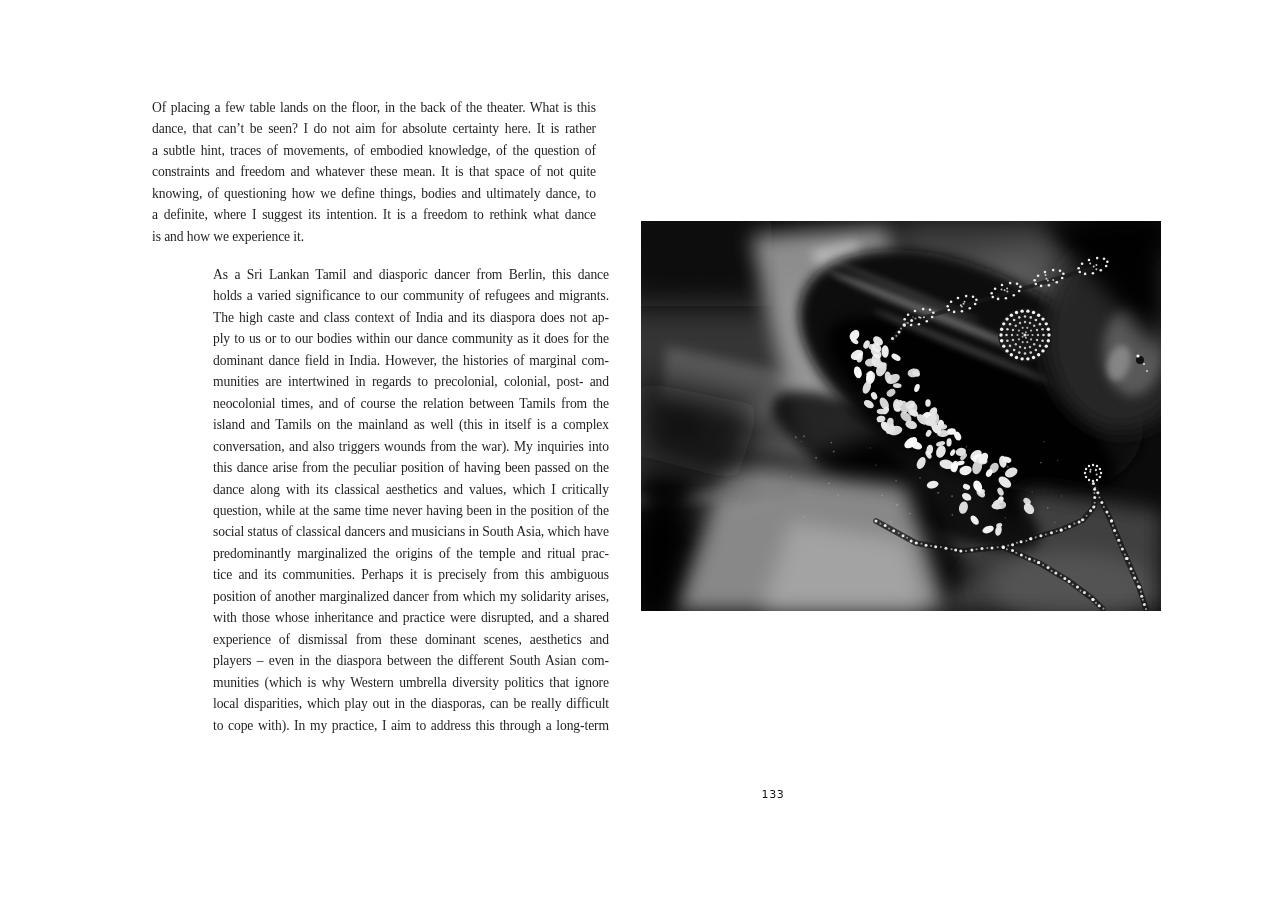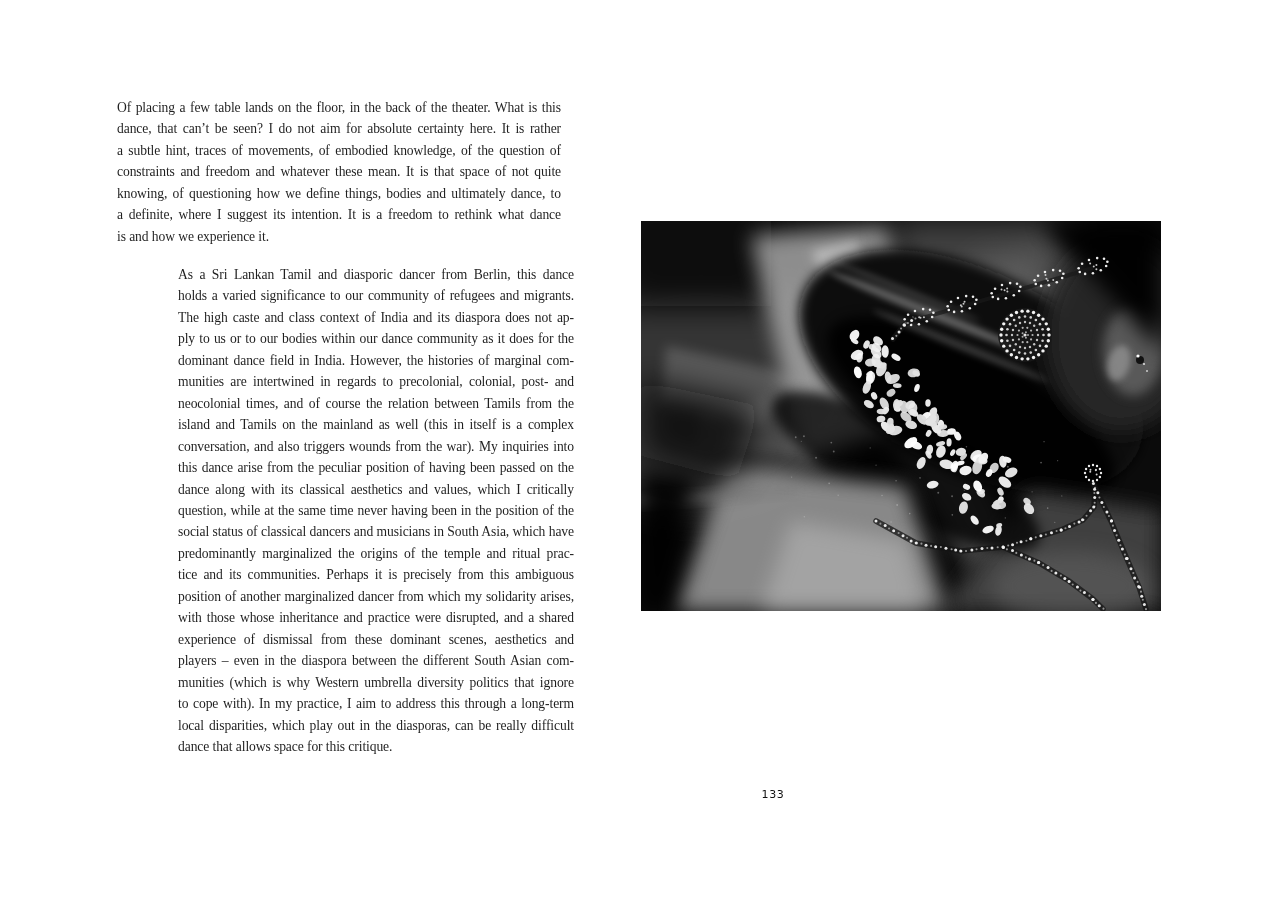--- a/index.html
+++ b/index.html
@@ -1,18 +1,18 @@
 <!DOCTYPE html>
 <html><head>
 <meta charset="utf-8">
 <style>
   html,body{margin:0;padding:0;background:#ffffff;}
   .spread{position:relative;width:1280px;height:905px;background:#ffffff;overflow:hidden;
           font-family:"Liberation Serif","DejaVu Serif",serif;color:#1f1f1f;}
-  .para{position:absolute;font-size:13.6px;line-height:21.45px;letter-spacing:-0.1px;}
+  .para{position:absolute;font-size:13.6px;line-height:21.45px;letter-spacing:-0.1px;margin-left:35px;}
   .para .line{text-align:justify;text-align-last:justify;white-space:normal;}
   .para .line.last{text-align-last:left;}
   .p1{left:117px;top:97px;width:444px;}
   .p2{left:178px;top:264px;width:396px;}
   .photo{position:absolute;left:641px;top:221px;width:520px;height:390px;margin:0;padding:0;
          background:#0b0b0b;overflow:hidden;}
   .photo svg{display:block;width:520px;height:390px;}
   .folio{position:absolute;left:738px;top:788px;width:70px;text-align:center;
          font-family:"DejaVu Sans","Liberation Sans",sans-serif;font-weight:normal;
          font-size:11px;letter-spacing:0.6px;color:#111;}
@@ -46,23 +46,22 @@
         <div class="line">dance along with its classical aesthetics and values, which I critically</div>
         <div class="line">question, while at the same time never having been in the position of the</div>
         <div class="line">social status of classical dancers and musicians in South Asia, which have</div>
         <div class="line">predominantly marginalized the origins of the temple and ritual prac-</div>
         <div class="line">tice and its communities. Perhaps it is precisely from this ambiguous</div>
         <div class="line">position of another marginalized dancer from which my solidarity arises,</div>
         <div class="line">with those whose inheritance and practice were disrupted, and a shared</div>
         <div class="line">experience of dismissal from these dominant scenes, aesthetics and</div>
         <div class="line">players – even in the diaspora between the different South Asian com-</div>
         <div class="line">munities (which is why Western umbrella diversity politics that ignore</div>
+        <div class="line">local disparities, which play out in the diasporas, can be really difficult</div>
         <div class="line">to cope with). In my practice, I aim to address this through a long-term</div>
-        <div class="line">local disparities, which play out in the diasporas, can be really difficult</div>
-        <div class="line last">dance that allows space for this critique.</div>
       </div>
   </section>
 
   <figure class="photo" aria-label="Blurred black-and-white photograph of the back of a dancer's head in motion, showing glossy dark hair adorned with a circular jeweled rakkodi medallion, a dotted leaf-shaped headband chain, a white jasmine flower garland and trailing jeweled chains, with a motion-blurred veil streaking across the frame">
     <svg id="photo-svg" viewBox="0 0 520 390" width="520" height="390" xmlns="http://www.w3.org/2000/svg">
       <defs>
         <filter id="b3" x="-60%" y="-60%" width="220%" height="220%">
             <feGaussianBlur stdDeviation="3"></feGaussianBlur>
           </filter>
         <filter id="b6" x="-60%" y="-60%" width="220%" height="220%">

